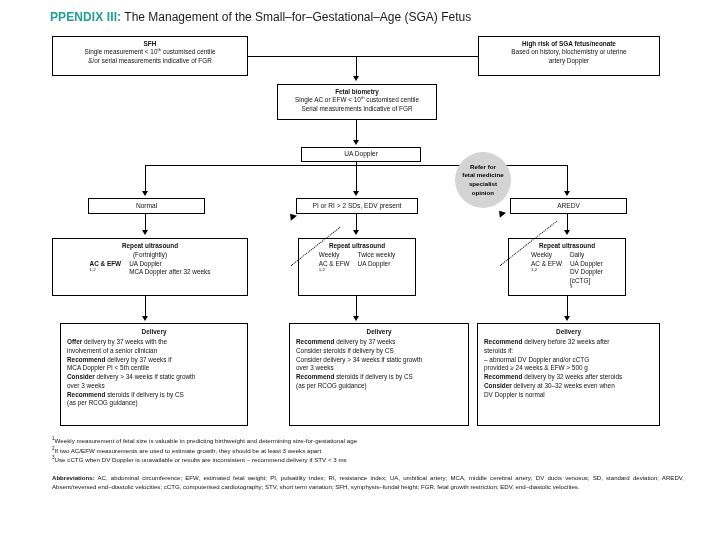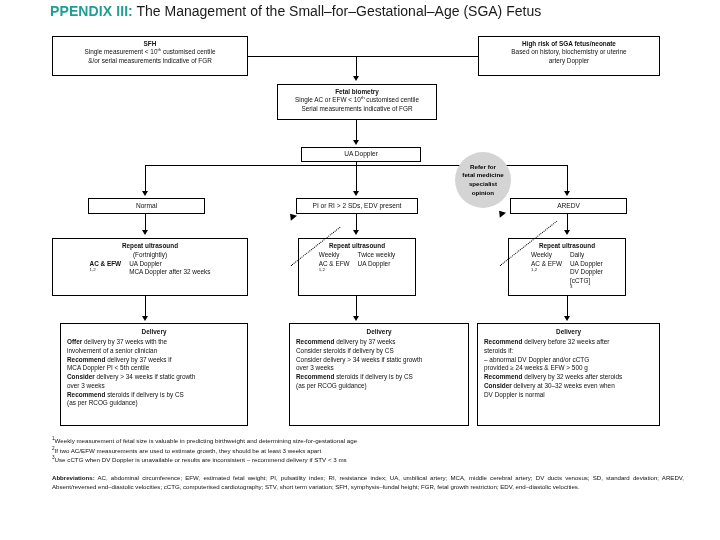--- a/index.html
+++ b/index.html
@@ -7,22 +7,22 @@
     width:720px;height:540px;
     background:#ffffff;
     font-family:"Liberation Sans","DejaVu Sans",sans-serif;
     color:#111111;
     overflow:hidden;
   }
   #page{position:relative;width:720px;height:540px;}
 
   
   #header{
-    position:absolute;left:50px;top:2px;width:640px;height:18px;
-    font-size:14px;line-height:18px;white-space:nowrap;
+    position:absolute;left:50px;top:8px;width:640px;height:18px;
+    font-size:12px;line-height:18px;white-space:nowrap;
   }
   #header .apx{color:#1f9e96;font-weight:bold;letter-spacing:.1px;}
   #header .ttl{color:#1a1a1a;font-weight:normal;}
 
   
   .box{
     position:absolute;
     border:1px solid #000;
     background:#fff;
     box-sizing:border-box;

